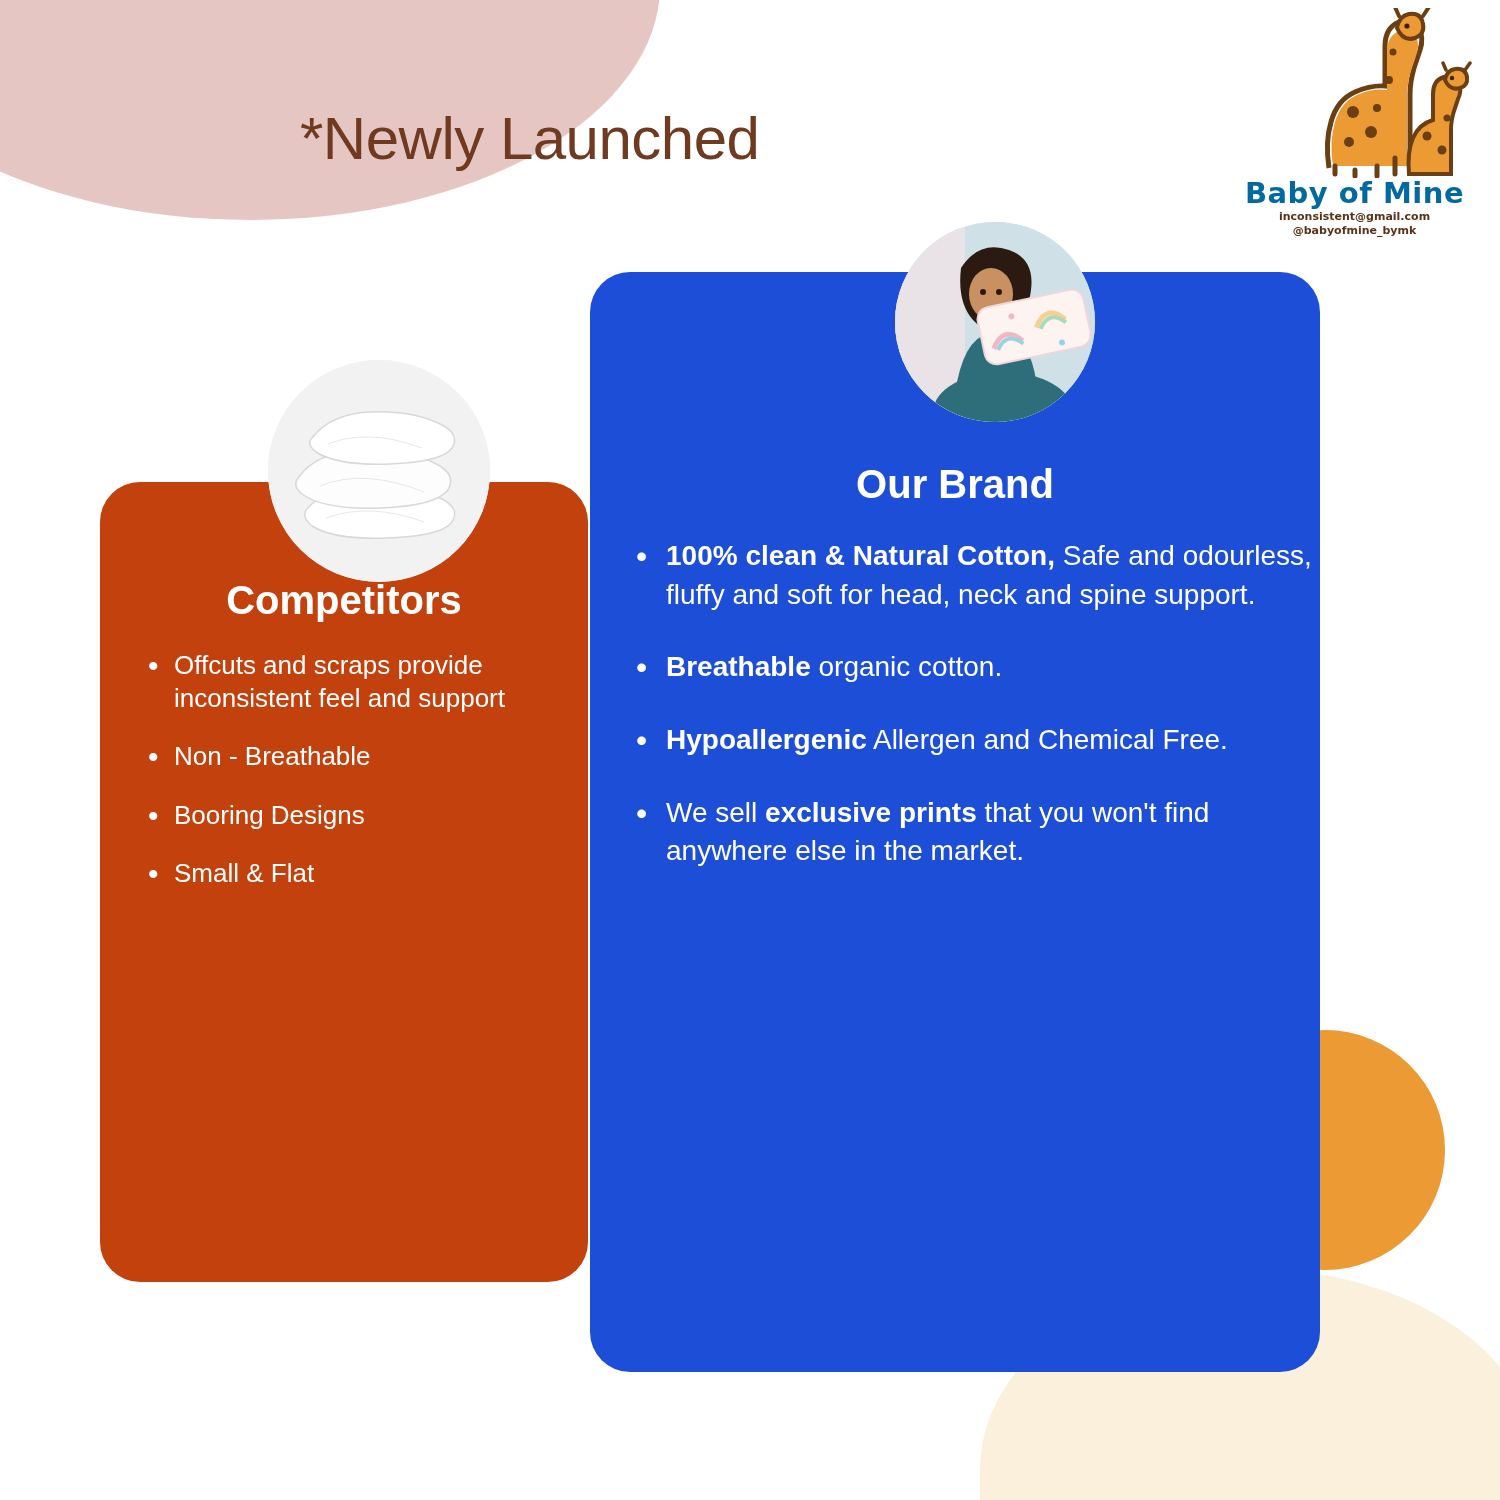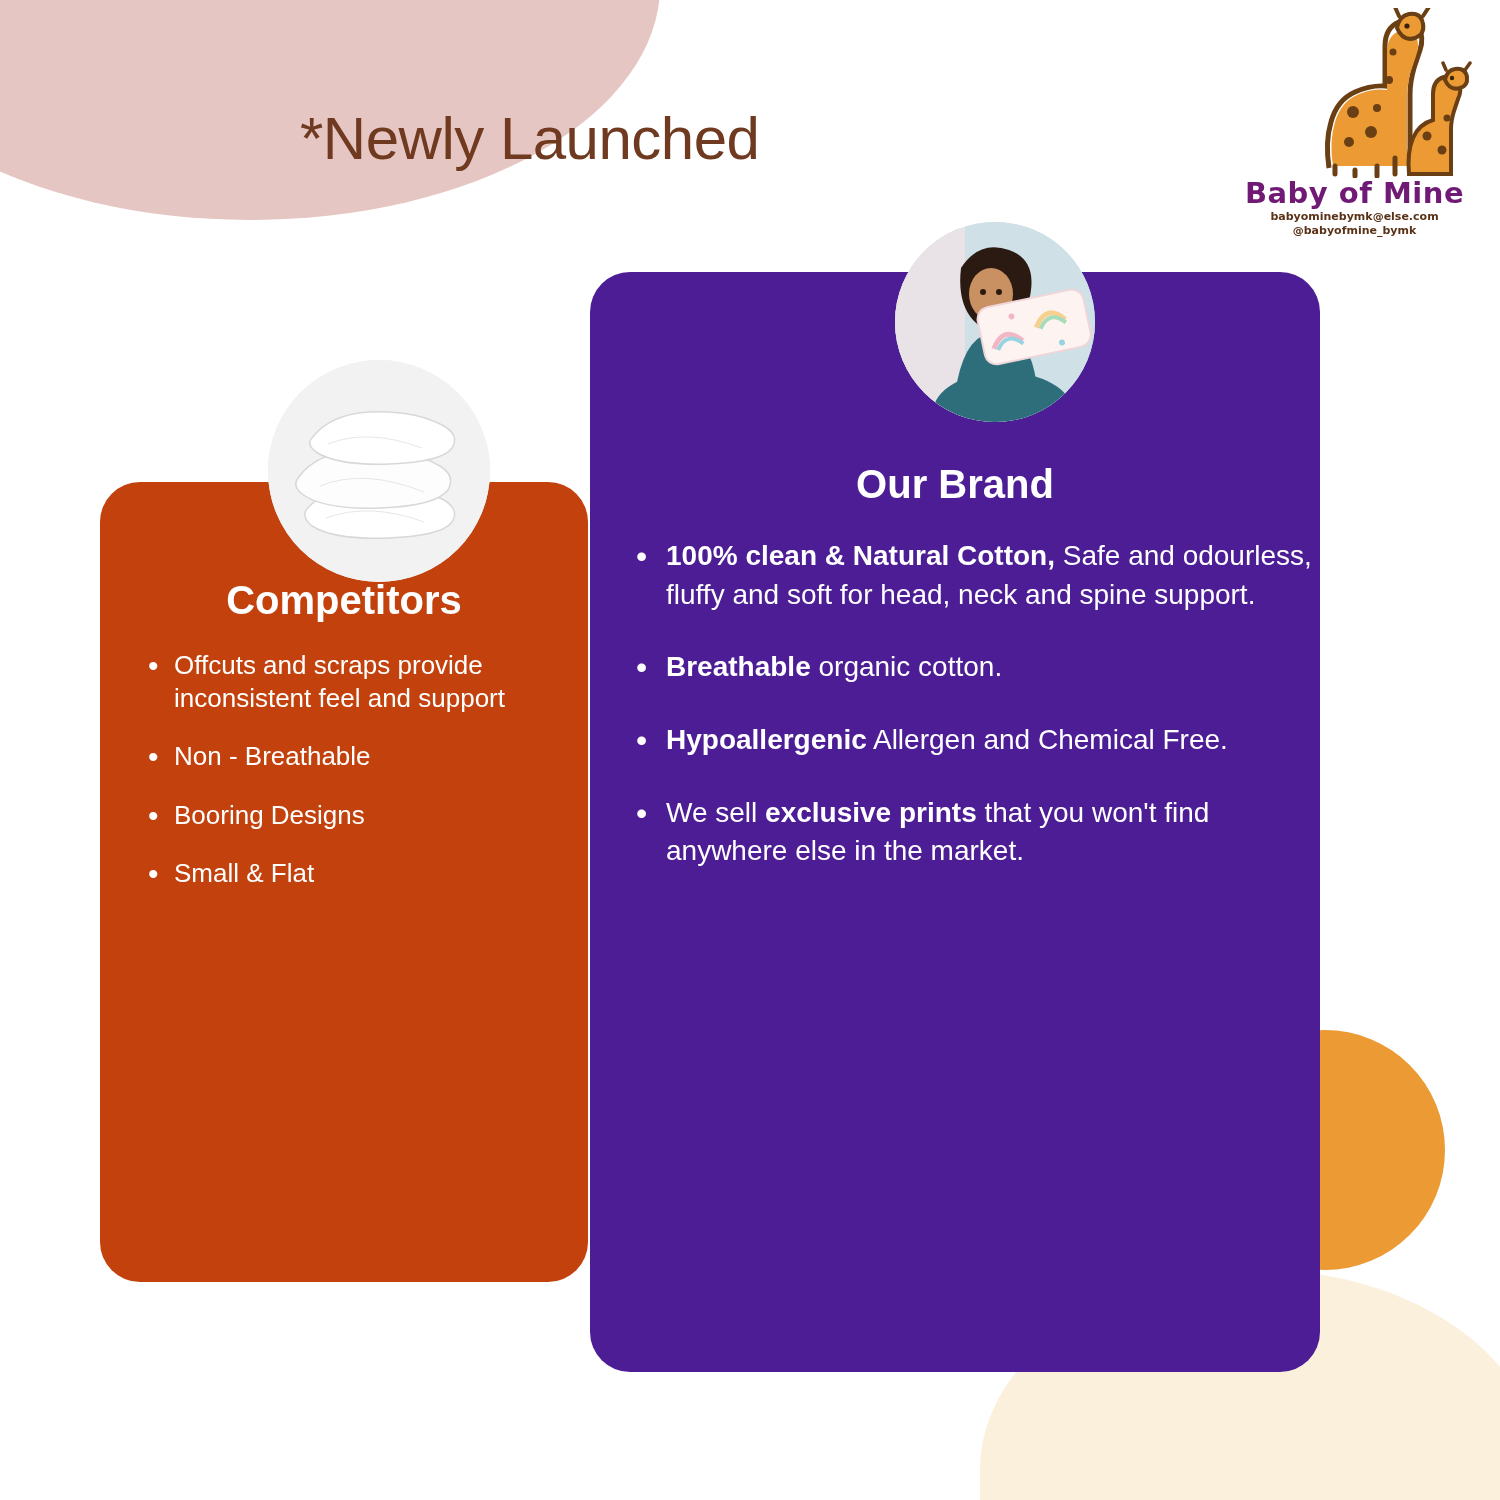--- a/index.html
+++ b/index.html
@@ -56,21 +56,21 @@
     position: absolute;
     right: 28px; top: 8px;
     width: 235px; height: 260px;
     text-align: center;
   }
   .logo-art { width: 235px; height: 170px; display: block; }
   .logo-name {
     font-family: "DejaVu Sans", sans-serif;
     font-weight: bold;
     font-size: 29px;
-    color: #701a75;
+    color: #0369a1;
     letter-spacing: 0.5px;
     margin-top: -2px;
   }
   .logo-mail, .logo-handle {
     font-family: "DejaVu Sans", sans-serif;
     font-weight: bold;
     font-size: 11px;
     color: #5a3218;
     line-height: 1.25;
   }
@@ -120,21 +120,21 @@
     border-radius: 50%;
     overflow: hidden;
     background: radial-gradient(circle at 50% 45%, #fdfdfd 0%, #f0f0f0 60%, #e2e2e2 100%);
   }
 
   
   .card-brand {
     position: absolute;
     left: 590px; top: 272px;
     width: 730px; height: 1100px;
-    background: #4c1d95;
+    background: #1d4ed8;
     border-radius: 40px;
   }
   .card-brand .card-title {
     margin-top: 190px;
     text-align: center;
     color: #ffffff;
     font-size: 40px;
     font-weight: bold;
   }
   .brand-list {
@@ -202,21 +202,21 @@
         <path d="M172 166 q-2 -22 4 -36 q6 -14 20 -18 l0 -26 q0 -14 11 -17 q11 -3 15 6 q3 8 -1 16 l-4 12 q-3 10 -3 18 l0 45 z" fill="#eb9a34" stroke="#6b3f14" stroke-width="4"></path>
         <circle cx="190" cy="128" r="4.5" fill="#6b3f14"></circle>
         <circle cx="205" cy="142" r="4.5" fill="#6b3f14"></circle>
         <circle cx="210" cy="110" r="3.5" fill="#6b3f14"></circle>
         <path d="M208 72 q2 -10 10 -11 q10 -2 12 8 q1 9 -7 11 q-10 3 -15 -8 z" fill="#eb9a34" stroke="#6b3f14" stroke-width="4"></path>
         <path d="M209 62 l-3 -7 M228 62 l5 -7" stroke="#6b3f14" stroke-width="3.5" stroke-linecap="round"></path>
         <circle cx="215" cy="70" r="2.2" fill="#3a2109"></circle>
       </g>
     </svg>
     <div class="logo-name">Baby of Mine</div>
-    <div class="logo-mail">babyominebymk@else.com</div>
+    <div class="logo-mail">inconsistent@gmail.com</div>
     <div class="logo-handle">@babyofmine_bymk</div>
   </div>
 
   <div class="card-competitors">
     <div class="card-title">Competitors</div>
     <ul class="comp-list">
         <li>Offcuts and scraps provide inconsistent feel and support</li>
         <li>Non - Breathable</li>
         <li>Booring Designs</li>
         <li>Small &amp; Flat</li>

